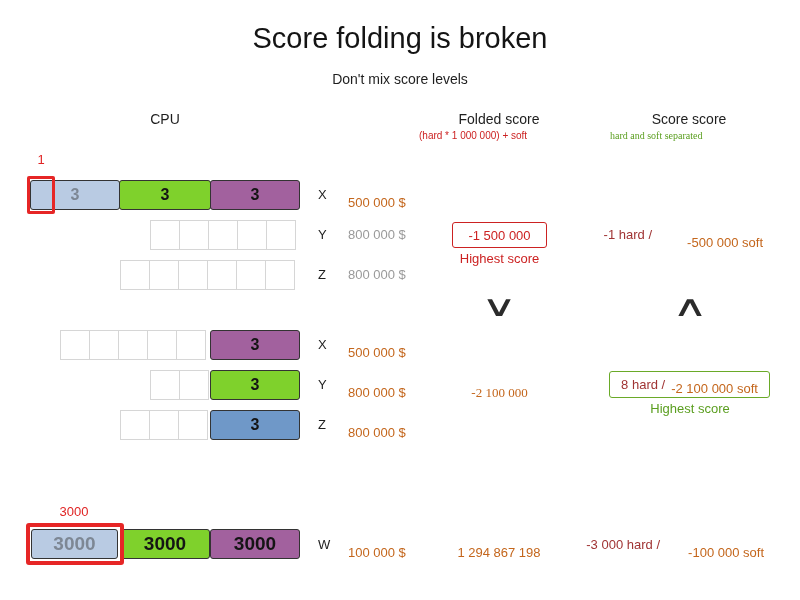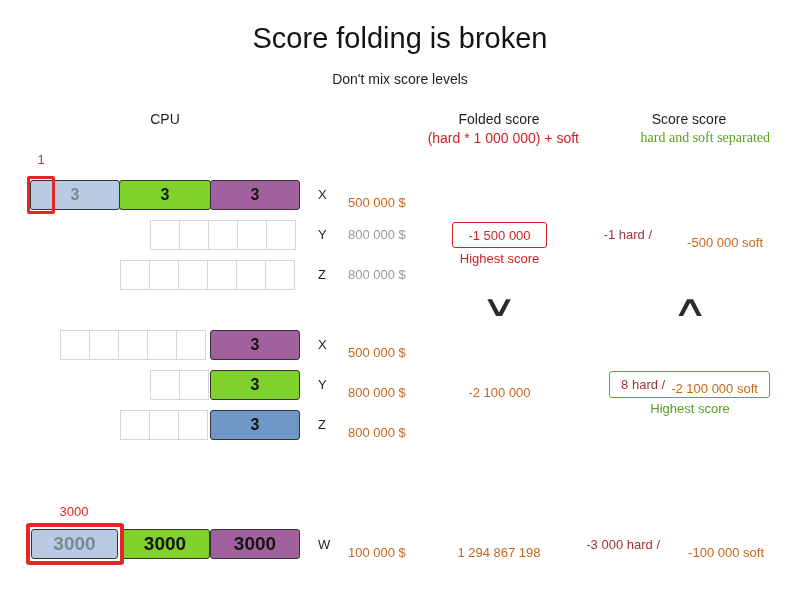--- a/index.html
+++ b/index.html
@@ -3,21 +3,21 @@
 <meta charset="utf-8">
 <style>
   * { margin:0; padding:0; box-sizing:border-box; }
   html,body { background:#fff; }
   body { font-family:"Liberation Sans","DejaVu Sans",sans-serif; }
   .canvas { position:relative; width:800px; height:600px; background:#fff; overflow:hidden; }
   .abs { position:absolute; }
   .title { left:0; top:22px; width:100%; text-align:center; font-size:29px; color:#141414; }
   .subtitle { left:0; width:100%; text-align:center; font-size:14px; color:#1e1e1e; }
   .hdr { font-size:14px; color:#1e1e1e; text-align:center; }
-  .sub { font-size:14px; text-align:right; }
+  .sub { font-size:10px; text-align:left; }
   .score { font-size:13px; }
   .lbl { font-size:13px; color:#1e1e1e; }
   .cost { font-size:13px; width:80px; }
   .orange { color:#c4661c;margin-top:8px; }
   .gray { color:#9a9a9a; }
   .score-red { color:#cc2222; }
   .darkred { color:#a03434; }
   .green-text { color:#5a9e1f; }
   .red-text { color:#e02424; }
   .bar { display:flex; height:30px; }
@@ -101,21 +101,21 @@
   <div class="abs lbl" style="left:318px;top:337px;">X</div>
   <div class="abs cost orange" style="left:348px;top:337px;">500 000 $</div>
 
   <div class="abs bar" style="left:150px;top:370px;">
       <div class="cell"></div>
       <div class="cell"></div>
     </div>
   <div class="abs block c-green" style="left:210px;top:370px;width:90px;">3</div>
   <div class="abs lbl" style="left:318px;top:377px;">Y</div>
   <div class="abs cost orange" style="left:348px;top:377px;">800 000 $</div>
-  <div class="abs score orange" style="left:444px;top:377px;width:111px;text-align:center;">-2 100 000</div>
+  <div class="abs score orange" style="left:444px;top:377px;width:111px;text-align:center;font-family:Liberation Serif, serif;">-2 100 000</div>
   <div class="abs good-box" style="left:609px;top:371px;width:161px;height:27px;">
     <span class="score darkred">8 hard /</span>
     <span class="score orange" style="margin-left:6px;">-2 100 000 soft</span>
   </div>
   <div class="abs score green-text" style="left:630px;top:401px;width:120px;text-align:center;">Highest score</div>
 
   <div class="abs bar" style="left:120px;top:410px;">
       <div class="cell"></div>
       <div class="cell"></div>
       <div class="cell"></div>

